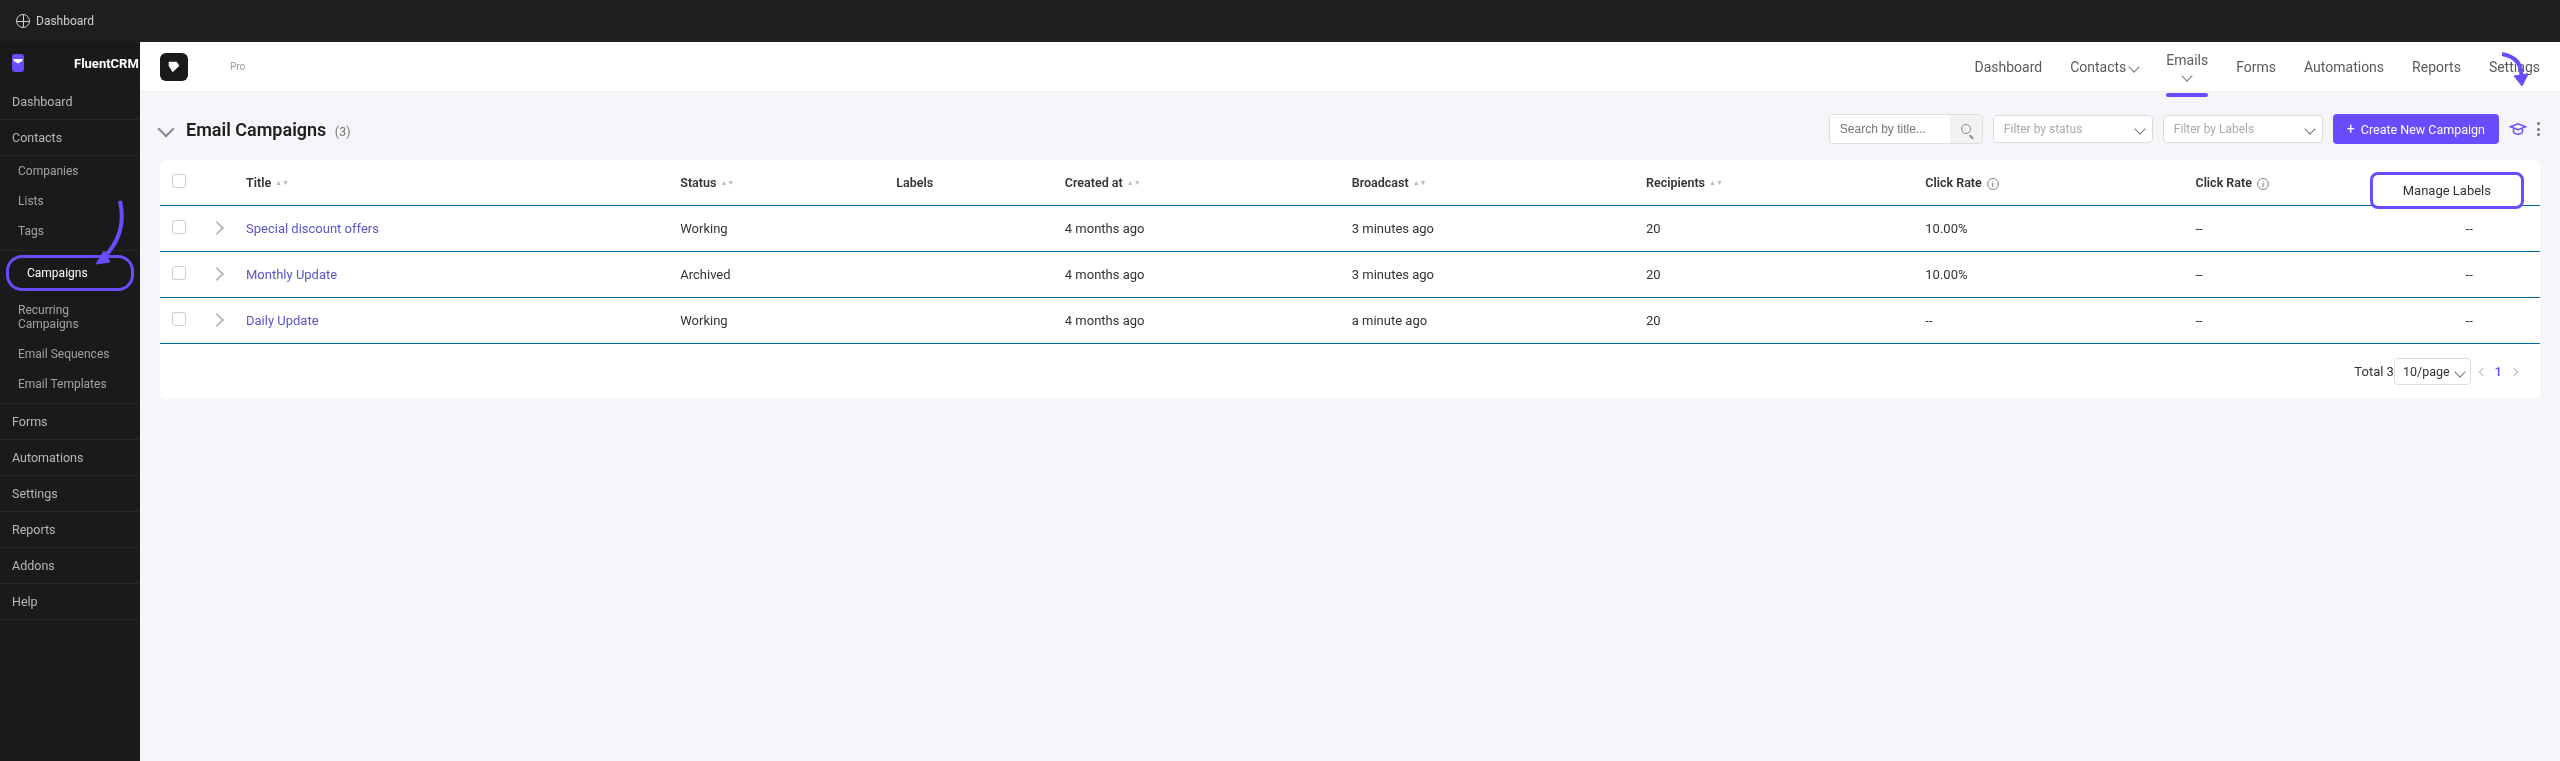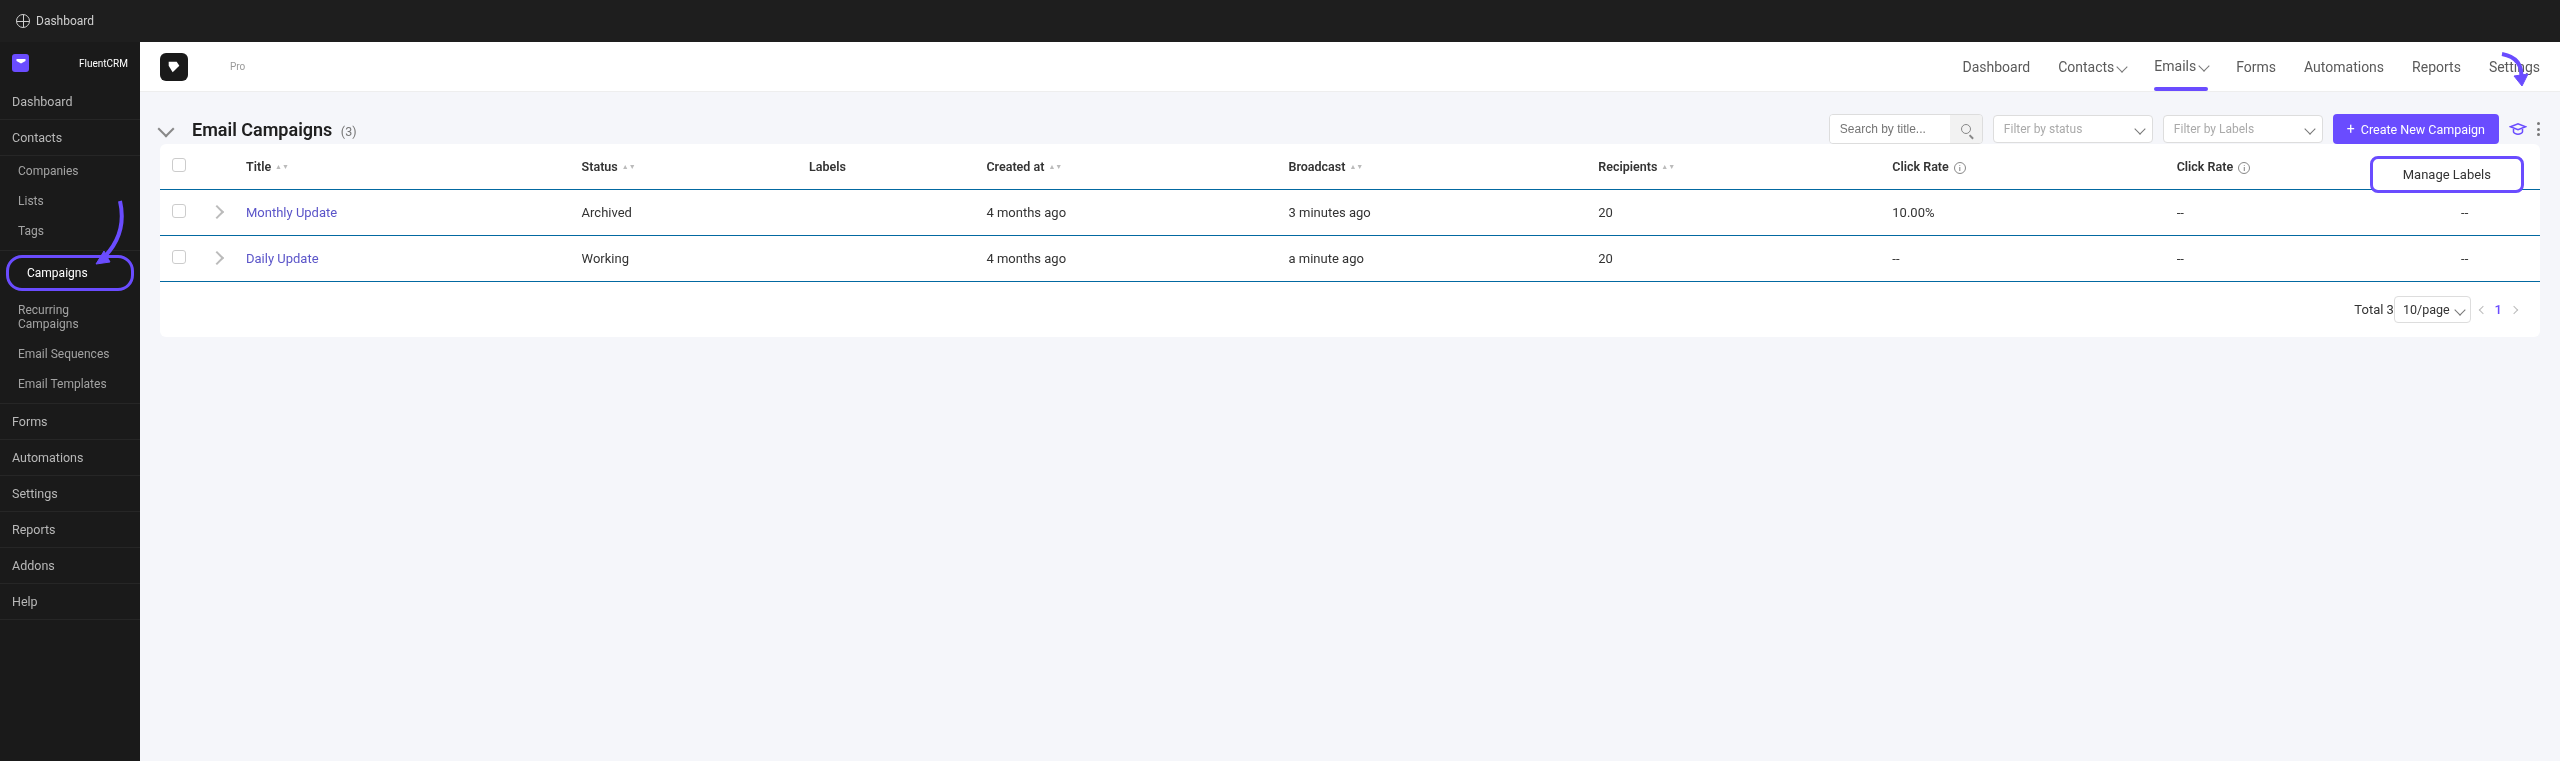--- a/index.html
+++ b/index.html
@@ -10,44 +10,44 @@
     .topbar-item { display: flex; align-items: center; color: #cfcfcf; font-size: 12px; gap: 6px; }
     .globe-icon { width: 14px; height: 14px; border: 1px solid #cfcfcf; border-radius: 50%; position: relative; }
     .globe-icon::before { content: ""; position: absolute; top: 0; bottom: 0; left: 48%; width: 1px; background: #cfcfcf; }
     .globe-icon::after { content: ""; position: absolute; left: 0; right: 0; top: 48%; height: 1px; background: #cfcfcf; }
     
     
     .sidebar { position: fixed; top: 42px; bottom: 0; left: 0; width: 140px; background: #1a1a1a; color: #bdbdbd; }
     .brand { display: flex; align-items: center; gap: 8px; padding: 12px 12px; color: #fff; background: #1a1a1a; }
     .brand-icon { width: 18px; height: 18px; background: #6a4cff; border-radius: 3px; display: flex; align-items: center; justify-content: center; }
     .brand-icon svg { width: 12px; height: 12px; fill: #fff; }
-    .brand-name { font-weight: 400; font-size: 10px; padding-left: 42px; }
+    .brand-name { font-weight: 700; font-size: 13px; padding-left: 42px; }
     .side-link { display: block; padding: 10px 12px; color: #b8b8b8; font-size: 12.5px; border-bottom: 1px solid #262626; }
     .side-link.top-level { font-weight: 400; }
     .side-sub { padding: 8px 12px 8px 18px; font-size: 12px; color: #a3a3a3; display: block; }
     .side-sub.highlight { border: 3px solid #6a4cff; border-radius: 16px; color: #fff; }
     .side-section { border-bottom: 1px solid #262626; padding-bottom: 4px; }
     
     
     .main { margin-left: 140px; margin-top: 42px; }
     
     
     .header { height: 50px; background: #fff; display: flex; align-items: center; padding: 0 20px; border-bottom: 1px solid #eee; }
     .logo-chip { width: 28px; height: 28px; background: #1a1a1a; border-radius: 6px; display: flex; align-items: center; justify-content: center; }
     .logo-chip svg { width: 16px; height: 16px; fill: #fff; }
     .pro-tag { font-size: 10px; color: #999; margin-left: 6px; padding-left: 36px; }
     .topnav { margin-left: auto; display: flex; gap: 28px; align-items: center; font-size: 14px; color: #5a5a5a; }
     .topnav-item { display: flex; align-items: center; gap: 4px; cursor: pointer; }
-    .topnav-item.active-parent { position: relative; padding-bottom: 2px; }
+    .topnav-item.active-parent { position: relative; padding-bottom: 2px; flex-direction: column; }
     .emails-underline { position: absolute; left: 0; right: 0; bottom: -15px; height: 4px; background: #6a4cff; border-radius: 2px; }
     .chevron-down-icon { width: 8px; height: 8px; border-left: 1px solid #777; border-bottom: 1px solid #777; transform: rotate(-45deg); }
     
     
     .page { padding: 22px 20px; }
-    .page-top { display: flex; align-items: center; gap: 20px; }
+    .page-top { display: flex; align-items: center; gap: 14px; margin-bottom: 16px; }
     .chev-icon { width: 12px; height: 12px; border-left: 2px solid #888; border-bottom: 2px solid #888; transform: rotate(-45deg); }
     .page-title { font-size: 18px; font-weight: 600; color: #202020; }
     .page-title .count { font-size: 12.5px; color: #777; font-weight: 400; margin-left: 4px; }
     .toolbar-right { margin-left: auto; display: flex; gap: 10px; align-items: center; }
     .search-box { display: flex; border: 1px solid #ddd; border-radius: 4px; overflow: hidden; height: 30px; }
     .search-box input { border: none; padding: 0 10px; width: 120px; font-size: 12px; outline: none; }
     .search-btn { background: #f2f2f2; border: none; width: 32px; height: 100%; display: flex; align-items: center; justify-content: center; }
     .search-icon { width: 10px; height: 10px; border: 1.5px solid #888; border-radius: 50%; position: relative; }
     .search-icon::after { content: ""; position: absolute; right: -4px; bottom: -4px; width: 5px; height: 1.5px; background: #888; transform: rotate(45deg); }
     .select-box { border: 1px solid #ddd; border-radius: 4px; height: 28px; padding: 0 20px 0 10px; display: flex; align-items: center; font-size: 12px; color: #aaa; background: #fff; position: relative; min-width: 160px; }
@@ -226,20 +226,33 @@
             <th>Labels</th>
             <th><span>Created at</span><span class="sort-icons">▲▼</span></th>
             <th><span>Broadcast</span><span class="sort-icons">▲▼</span></th>
             <th><span>Recipients</span><span class="sort-icons">▲▼</span></th>
             <th><span>Click Rate</span> <span class="info-icon">i</span></th>
             <th><span>Click Rate</span> <span class="info-icon">i</span></th>
             <th></th>
           </tr>
         </thead>
         <tbody id="tbl-body">
+        <tr>
+              <td><span class="chk"></span></td>
+              <td><span class="expand-btn"></span></td>
+              <td class="title-cell"><a>Special discount offers</a></td>
+              <td>Working</td>
+              <td></td>
+              <td>4 months ago</td>
+              <td>3 minutes ago</td>
+              <td>20</td>
+              <td>10.00%</td>
+              <td>--</td>
+              <td>--</td>
+            </tr>
             <tr>
               <td><span class="chk"></span></td>
               <td><span class="expand-btn"></span></td>
               <td class="title-cell"><a>Monthly Update</a></td>
               <td>Archived</td>
               <td></td>
               <td>4 months ago</td>
               <td>3 minutes ago</td>
               <td>20</td>
               <td>10.00%</td>

